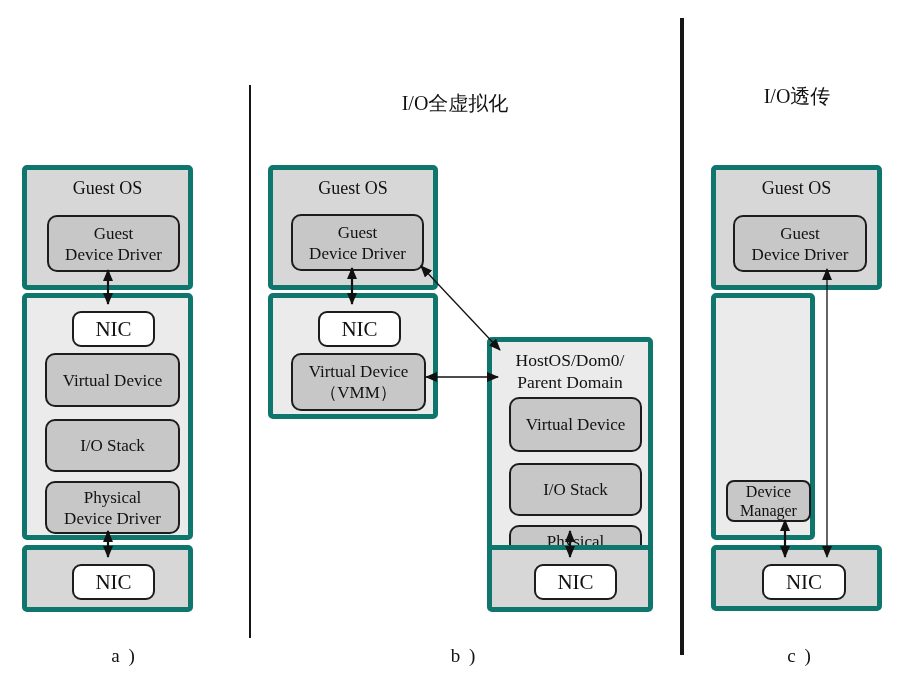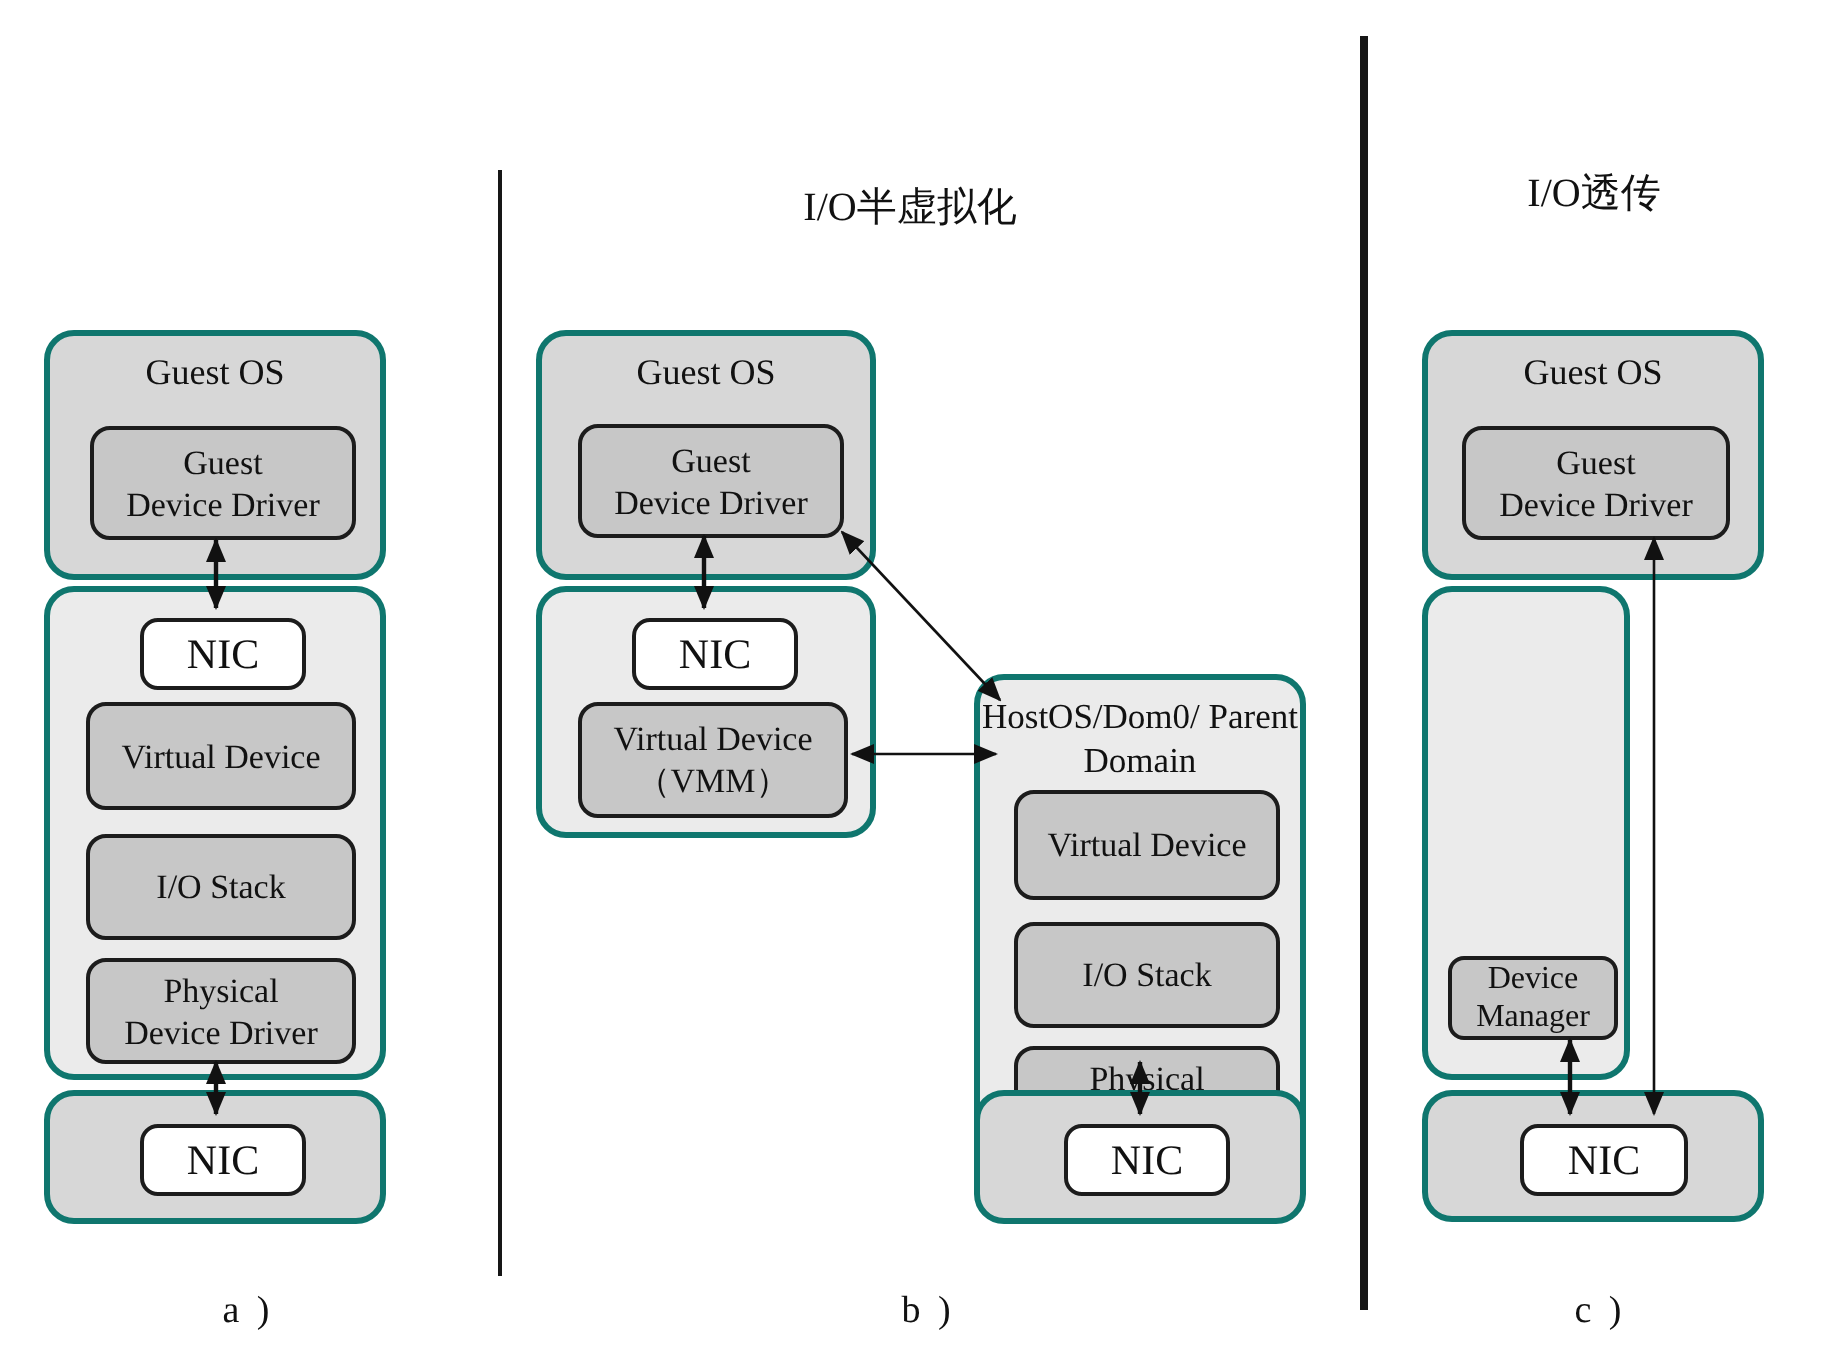--- a/index.html
+++ b/index.html
@@ -3,39 +3,39 @@
 <meta charset="utf-8">
 <style>
   html,body{margin:0;padding:0;background:#ffffff;}
   .canvas{
     position:relative;width:921px;height:674px;background:#ffffff;overflow:hidden;
     font-family:"Liberation Serif","DejaVu Serif",serif;color:#111;
   }
   .title{position:absolute;transform:translateX(-50%);font-size:20px;white-space:nowrap;}
   .caption{position:absolute;transform:translateX(-50%);font-size:19px;letter-spacing:2px;white-space:nowrap;}
   .divider{position:absolute;background:#161616;}
-  .cbox{position:absolute;box-sizing:border-box;background:#d7d7d7;border:3px solid #0f766e;border-radius:15px;}
+  .cbox{position:absolute;box-sizing:border-box;background:#d7d7d7;border:5px solid #0f766e;border-radius:5px;}
   .cbox.light{background:#ebebeb;}
   .os-label{position:absolute;top:8px;left:0;width:100%;text-align:center;font-size:18px;}
   .os-label.two{line-height:22px;}
   .ibox{position:absolute;box-sizing:border-box;background:#c7c7c7;border:2.5px solid #1c1c1c;border-radius:10px;
         display:flex;align-items:center;justify-content:center;text-align:center;
         font-size:17px;line-height:21px;white-space:pre-line;}
   .nic{position:absolute;box-sizing:border-box;background:#ffffff;border:2.5px solid #1c1c1c;border-radius:9px;
        display:flex;align-items:center;justify-content:center;font-size:21px;}
   .devmgr{font-size:16px;line-height:19px;border-radius:8px;}
   .overlay{position:absolute;left:0;top:0;pointer-events:none;}
   .overlay line{stroke:#111;}
 </style>
 </head>
 <body>
 
 <div class="canvas">
 
-  <div class="title" style="left:455px;top:90px;">I/O半虚拟化</div>
+  <div class="title" style="left:455px;top:90px;">I/O全虚拟化</div>
   <div class="title" style="left:797px;top:83px;">I/O透传</div>
 
   <div class="divider" style="left:249px;top:85px;width:2px;height:553px;"></div>
   <div class="divider" style="left:680px;top:18px;width:4px;height:637px;"></div>
 
   <div class="cbox" style="left:22px;top:165px;width:171px;height:125px;">
     <div class="os-label">Guest OS</div>
     <div class="ibox" style="left:20px;top:45px;width:133px;height:57px;">Guest
 Device Driver</div>
   </div>

